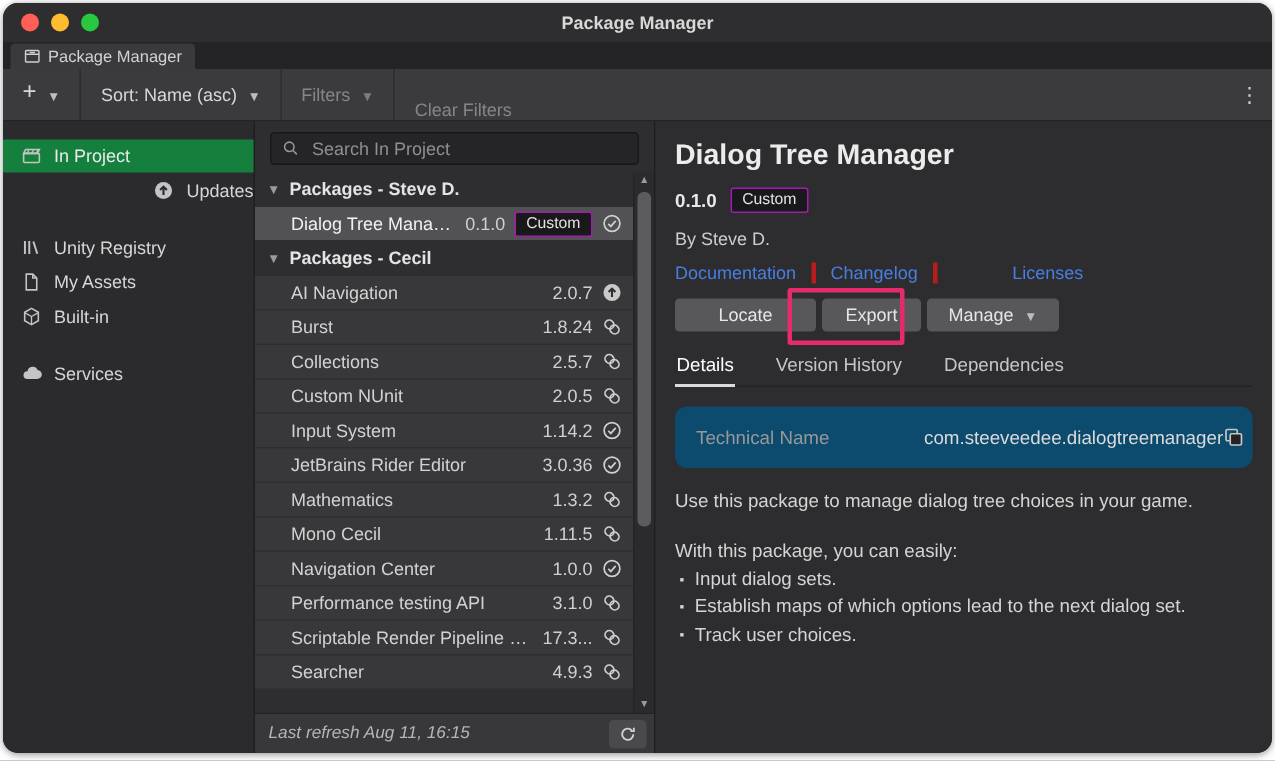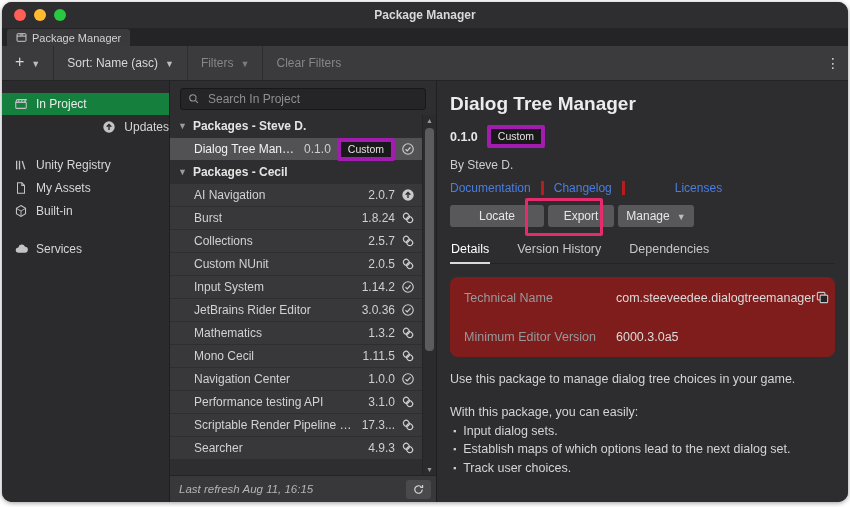--- a/index.html
+++ b/index.html
@@ -12,21 +12,21 @@
   .tl{width:12px;height:12px;border-radius:50%;}
   .tl.red{background:#ff5f57}.tl.yellow{background:#febc2e}.tl.green{background:#28c840}
   .win-title{font-size:12px;font-weight:bold;color:#d8d8d8;}
   
   .tabstrip{height:18px;flex:0 0 18px;background:#242426;display:flex;align-items:flex-end;padding-left:5px;}
   .editor-tab{display:inline-flex;align-items:center;gap:5px;background:#3a3a3c;height:17px;padding:0 9px;
     border-radius:3px 3px 0 0;font-size:11px;color:#d2d2d2;}
   
   .toolbar{height:34px;flex:0 0 34px;background:#3b3b3d;border-bottom:1px solid #242426;display:flex;align-items:center;font-size:12px;color:#d8d8d8;}
   .tb-group{display:flex;align-items:center;height:100%;padding:0 13px;gap:7px;border-right:1px solid #2d2d2f;}
-  .tb-group.no-sep{border-right:none;}
+  .tb-group.no-sep{border-right:none;align-items:flex-end;}
   .tb-group.disabled{color:#868686;}
   .plus{font-size:16px;line-height:1;margin-top:-2px;}
   .caret{font-size:9px;color:#bdbdbd;margin-top:1px;}
   .disabled .caret{color:#7c7c7c;}
   .tb-spacer{flex:1;}
   .kebab{width:30px;text-align:center;font-size:14px;color:#cfcfcf;cursor:pointer;letter-spacing:0;}
   
   .main{flex:1;display:flex;min-height:0;}
   
   .sidebar{width:168px;flex:0 0 168px;background:#2b2b2d;border-right:1px solid #1f1f21;padding-top:12px;box-sizing:border-box;}
@@ -42,21 +42,21 @@
   .searchbox input{flex:1;background:transparent;border:none;outline:none;color:#d8d8d8;font-size:12px;font-family:inherit;}
   .searchbox input::placeholder{color:#8f8f8f;}
   .rows{flex:1;position:relative;padding-right:14px;overflow:hidden;}
   .entry{height:22px;margin-bottom:1px;display:flex;align-items:center;font-size:12px;}
   .entry.group{padding-left:8px;gap:6px;font-weight:bold;color:#e4e4e4;cursor:pointer;}
   .entry.group .tri{font-size:9px;color:#9b9b9b;}
   .entry.item{background:#38383a;color:#d2d2d2;padding:0 7px 0 24px;cursor:pointer;}
   .entry.item.selected{background:#525254;color:#f1f1f1;}
   .entry .pname{flex:1;white-space:nowrap;overflow:hidden;text-overflow:ellipsis;}
   .entry .pver{margin:0 6px 0 8px;color:#cfcfcf;white-space:nowrap;}
-  .tag-chip{border:4px solid #a21caf;background:#19191b;color:#e2e2e2;font-size:10.5px;padding:0 7px;border-radius:2px;line-height:15px;margin-right:6px;}
+  .tag-chip{border:1px solid #a21caf;background:#19191b;color:#e2e2e2;font-size:10.5px;padding:0 7px;border-radius:2px;line-height:15px;margin-right:6px;}
   .entry svg{flex:0 0 auto;}
   
   .vscroll{position:absolute;top:0;right:0;bottom:0;width:13px;background:#2b2b2d;border-left:1px solid #242426;}
   .vscroll .arrow{position:absolute;left:0;right:0;text-align:center;font-size:7px;color:#9a9a9a;cursor:pointer;}
   .vscroll .up{top:2px;} .vscroll .down{bottom:2px;}
   .vscroll .thumb{position:absolute;left:2px;right:2px;top:13px;height:62%;background:#5c5c5e;border-radius:4px;cursor:pointer;}
   
   .listfooter{height:26px;flex:0 0 26px;background:#38383a;border-top:1px solid #232325;display:flex;align-items:center;padding:0 5px 0 9px;}
   .refresh-label{font-style:italic;font-size:11.5px;color:#b5b5b5;}
   .refresh-btn{margin-left:auto;width:25px;height:19px;background:#4a4a4c;border-radius:3px;display:flex;align-items:center;justify-content:center;cursor:pointer;}
@@ -64,26 +64,26 @@
   .details{flex:1;background:#2d2d2f;padding:10px 13px;box-sizing:border-box;overflow:hidden;}
   .pkg-title{font-size:19px;font-weight:bold;color:#ececec;margin:2px 0 10px 0;}
   .ver-row{display:flex;align-items:center;gap:9px;margin-bottom:10px;}
   .ver{font-size:12.5px;font-weight:bold;color:#e8e8e8;}
   .author{font-size:12px;color:#cdcdcd;margin-bottom:9px;}
   .links{display:flex;align-items:center;margin-bottom:10px;font-size:12px;}
   .link{color:var(--link,#4a7de2);cursor:pointer;padding-right:10px;border-right:3px solid #b91c1c;margin-right:10px;}
   .link:last-child{border-right:none;padding-left:40px;}
   .btn-row{position:relative;display:flex;gap:4px;margin-bottom:13px;}
   .btn{height:22px;background:#58585a;border-radius:3px;color:#e6e6e6;font-size:12px;display:flex;align-items:center;justify-content:center;gap:7px;cursor:pointer;box-sizing:border-box;}
-  .btn.locate{width:94px;} .btn.export{width:66px;} .btn.manage{width:76px;}
+  .btn.locate{width:94px;} .btn.export{width:66px;} .btn.manage{width:88px;}
   .annotation{position:absolute;left:75px;top:-7px;width:78px;height:38px;border:3px solid var(--annotation,#e62a6e);border-radius:2px;box-sizing:border-box;pointer-events:none;}
   .tabs{display:flex;gap:26px;border-bottom:1px solid #232325;margin-bottom:13px;font-size:12.5px;}
   .tab{padding:2px 1px 6px 1px;color:#c6c6c6;cursor:pointer;}
   .tab.active{color:#ffffff;border-bottom:2px solid #dadada;margin-bottom:-1px;}
-  .infobox{background:#7f1d1d;border-radius:8px;padding:13px 14px;margin-bottom:13px;display:flex;flex-direction:column;gap:25px;}
+  .infobox{background:#0c4a6e;border-radius:8px;padding:13px 14px;margin-bottom:13px;display:flex;flex-direction:row;gap:25px;}
   .info-row{display:flex;align-items:center;font-size:12.5px;}
   .info-label{width:152px;flex:0 0 152px;color:#98989a;}
   .info-value{color:#dadada;}
   .copy-btn{margin-left:auto;cursor:pointer;display:flex;}
   .desc{font-size:12.5px;color:#d4d4d4;line-height:1.45;}
   .desc .intro{margin:0 0 15px 0;}
   .desc .lead{margin:0 0 1px 0;}
   .bullet{display:flex;gap:7px;padding-left:3px;}
   .bullet .bmark{font-size:9px;line-height:18px;}
 </style>

